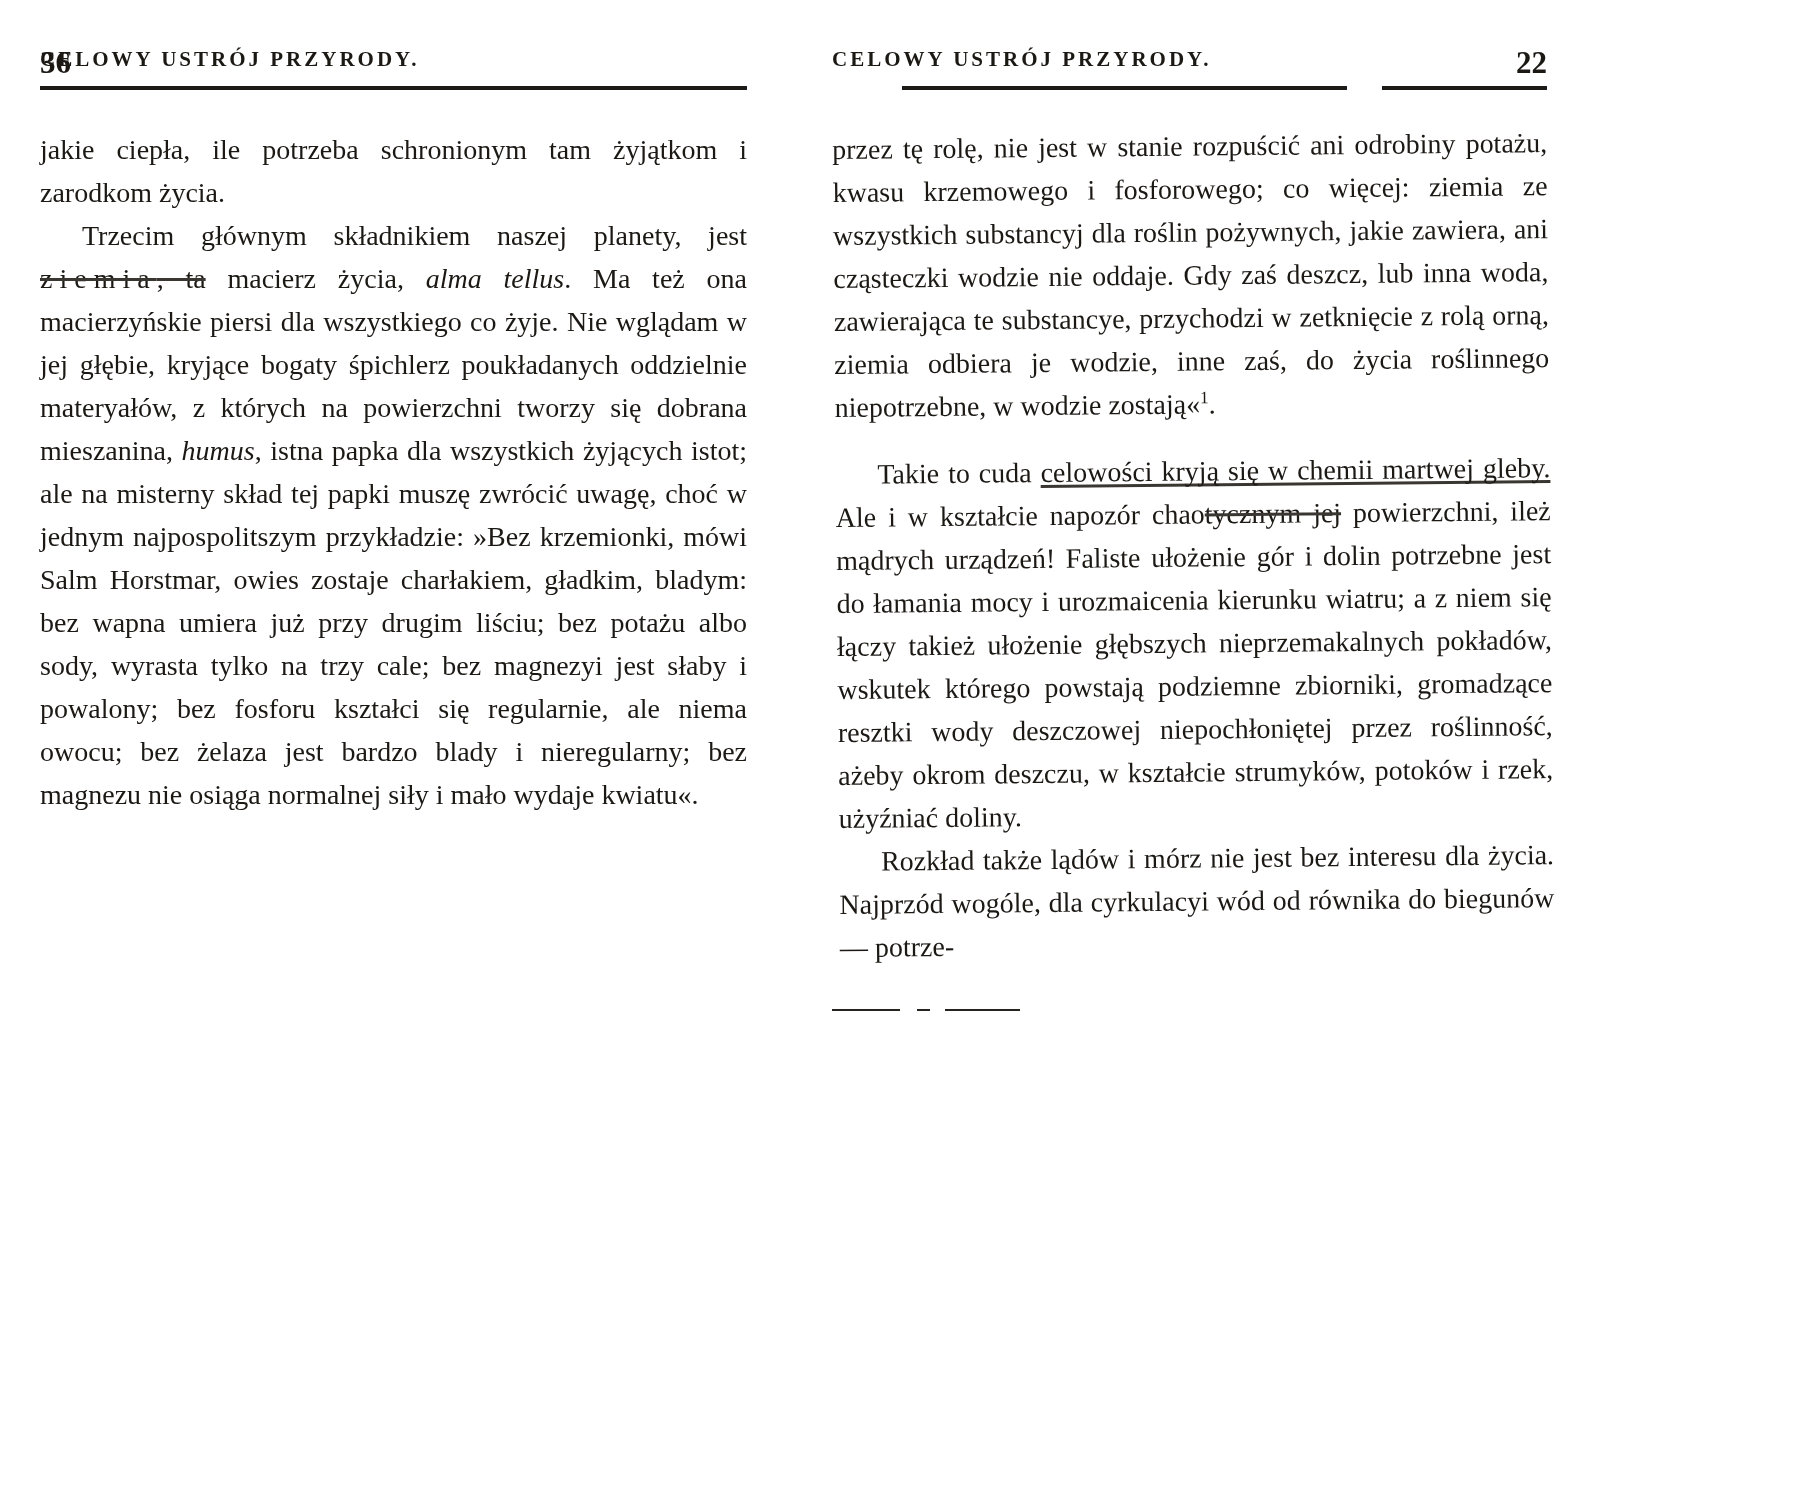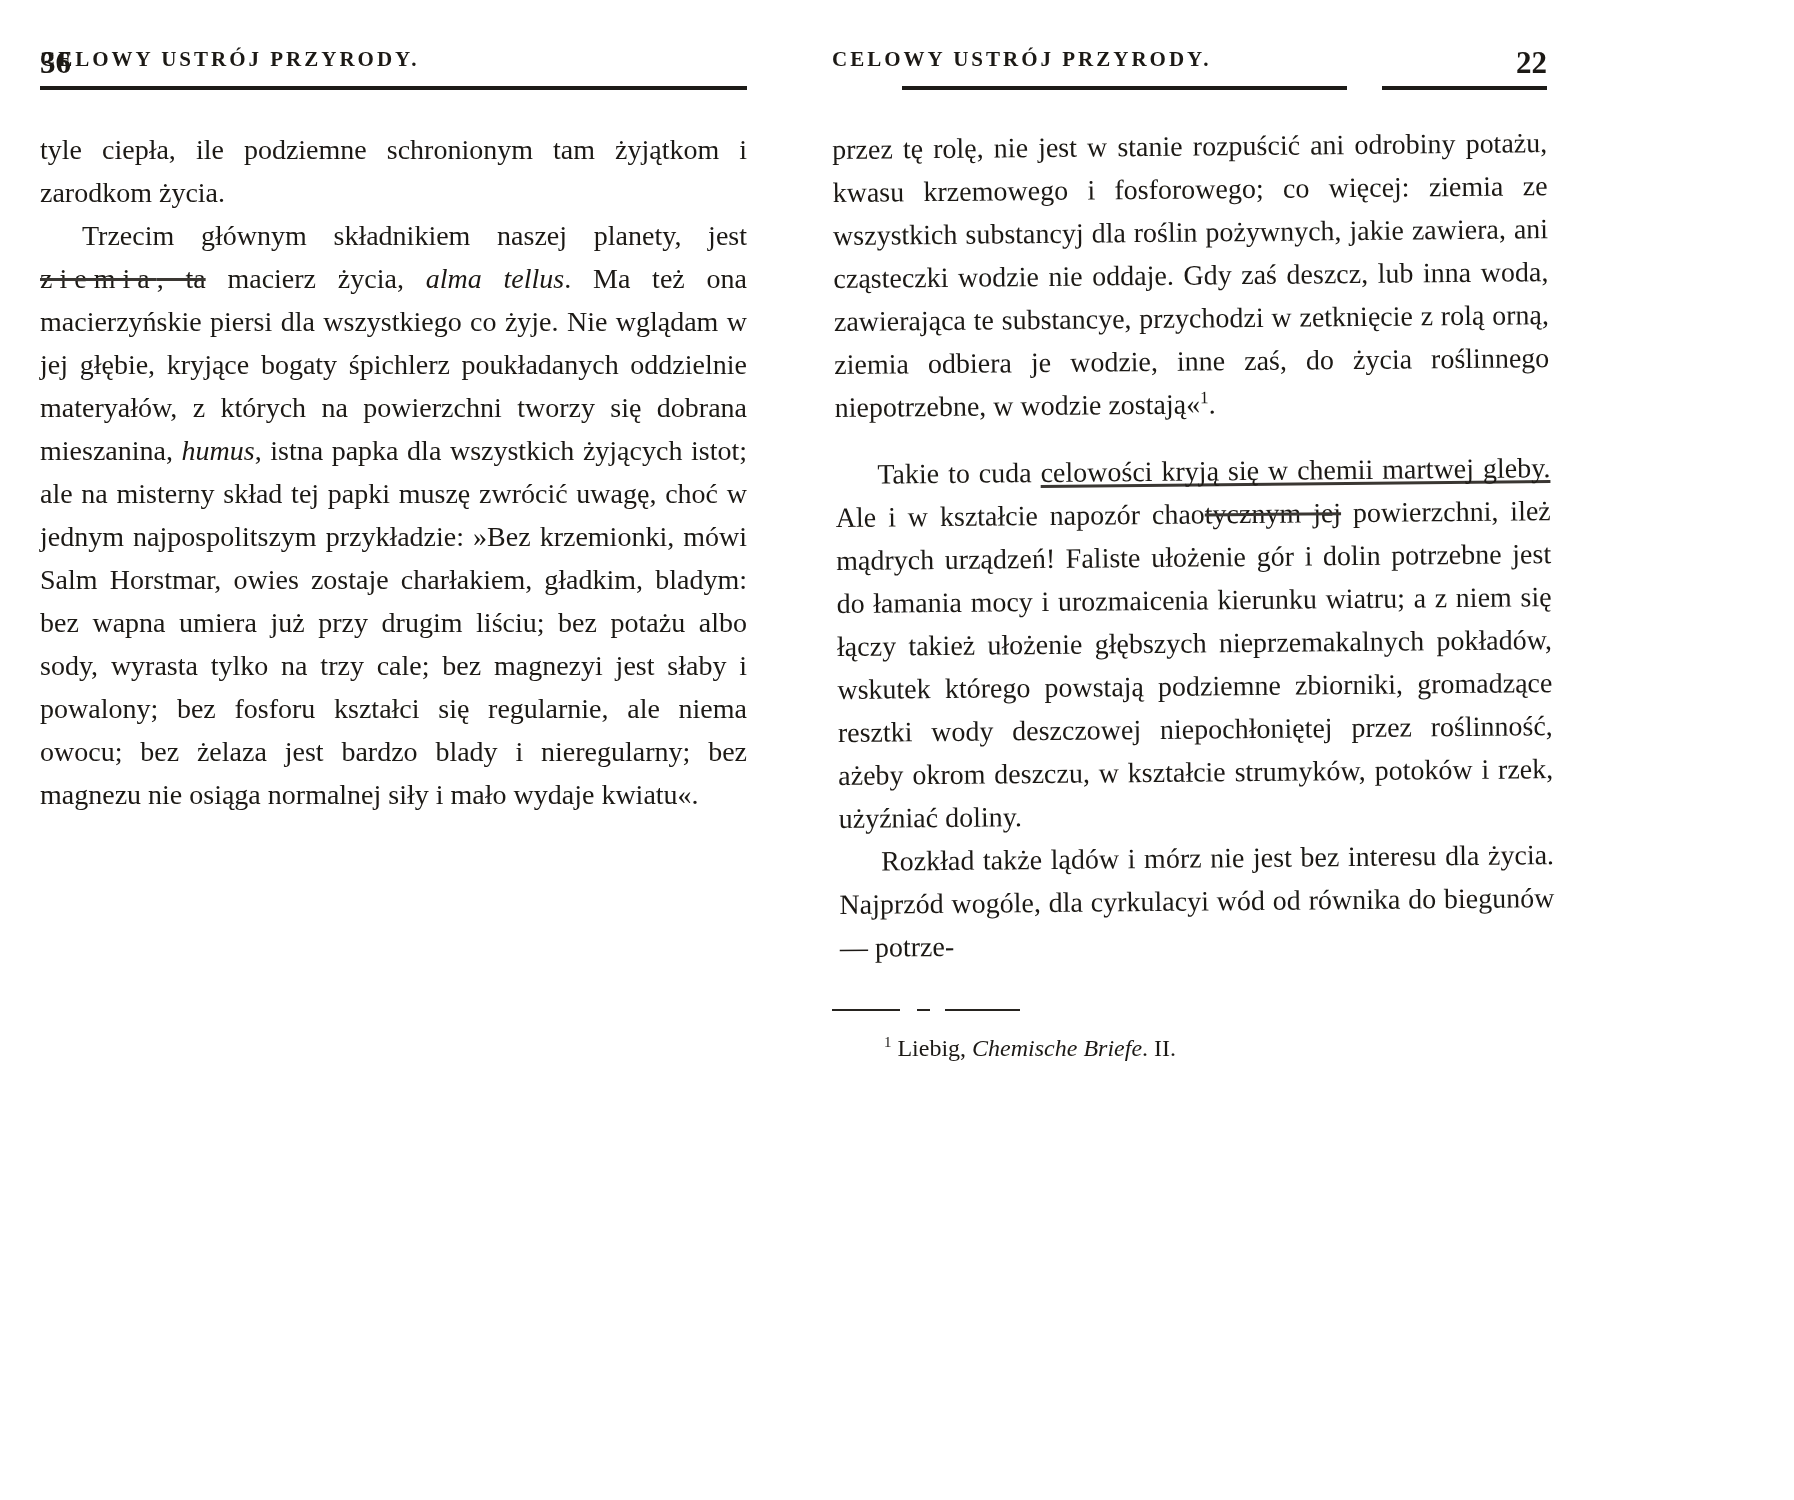--- a/index.html
+++ b/index.html
@@ -126,39 +126,36 @@
 
 <div class="spread">
 
   <div class="page page-left">
     <div class="running-header">
       <span class="page-number pos-left">36</span>
       <div class="running-title">CELOWY USTRÓJ PRZYRODY.</div>
     </div>
     <div class="header-rule"></div>
     <div class="page-body">
-        <p class="para"><span>tyle ciepła, ile podziemne schronionym tam żyjątkom i zarodkom życia.</span></p>
+        <p class="para"><span>jakie ciepła, ile potrzeba schronionym tam żyjątkom i zarodkom życia.</span></p>
         <p class="para indent"><span>Trzecim głównym składnikiem naszej planety, jest </span><span class="spaced pencil-strike">ziemia</span><span class="pencil-strike">, ta</span><span> macierz życia, </span><span class="italic">alma tellus</span><span>. Ma też ona macierzyńskie piersi dla wszystkiego co żyje.  Nie wglądam w jej głębie, kryjące bogaty śpichlerz poukładanych oddzielnie materyałów, z których na powierzchni tworzy się dobrana mieszanina, </span><span class="italic">humus</span><span>, istna papka dla wszystkich żyjących istot;  ale na misterny skład tej papki muszę zwrócić uwagę, choć w jednym najpospolitszym przykładzie: »Bez krzemionki, mówi Salm Horstmar, owies zostaje charłakiem, gładkim, bladym: bez wapna umiera już przy drugim liściu; bez potażu albo sody, wyrasta tylko na trzy cale;  bez magnezyi jest słaby i powalony; bez fosforu kształci się regularnie, ale niema owocu;  bez żelaza jest bardzo blady i nieregularny;  bez magnezu nie osiąga normalnej siły i mało wydaje kwiatu«.</span></p>
       </div>
   </div>
 
   <div class="page page-right">
     <div class="running-header">
       <div class="running-title">CELOWY USTRÓJ PRZYRODY.</div>
       <span class="page-number pos-right">22</span>
     </div>
     <div class="header-rule-split">
       <div class="seg seg1"></div>
       <div class="gap"></div>
       <div class="seg seg2"></div>
     </div>
     <div class="page-body">
         <p class="para"><span>przez tę rolę,  nie jest w stanie rozpuścić ani odrobiny potażu,  kwasu krzemowego i fosforowego; co więcej:  ziemia ze wszystkich substancyj dla roślin pożywnych, jakie zawiera, ani cząsteczki wodzie nie oddaje.  Gdy zaś deszcz, lub inna woda, zawierająca te substancye, przychodzi w zetknięcie z rolą orną, ziemia odbiera je wodzie, inne zaś, do życia roślinnego niepotrzebne, w wodzie zostają«</span><sup>1</sup><span>.</span></p>
         <p class="para indent space-before"><span>Takie to cuda </span><span class="pencil-underline">celowości kryją się w chemii martwej gleby.</span><span> Ale i w kształcie napozór chao</span><span class="pencil-strike">tycznym jej</span><span> powierzchni, ileż mądrych urządzeń!  Faliste ułożenie gór i dolin potrzebne jest do łamania mocy i urozmaicenia kierunku wiatru; a z niem się łączy takież ułożenie głębszych nieprzemakalnych pokładów, wskutek którego powstają podziemne zbiorniki, gromadzące resztki wody deszczowej niepochłoniętej przez roślinność, ażeby okrom deszczu, w kształcie strumyków, potoków i rzek, użyźniać doliny.</span></p>
         <p class="para indent"><span>Rozkład także lądów i mórz nie jest bez interesu dla życia.  Najprzód wogóle, dla cyrkulacyi wód od równika do biegunów — potrze-</span></p>
       </div>
     <div class="footnote-rule"></div>
-    <div class="footnote">
-        <p class="para"><sup>1</sup><span> Liebig, </span><span class="italic">Chemische Briefe</span><span>. II.</span></p>
-      </div>
   </div>
 
 </div>
 
 </body></html>

